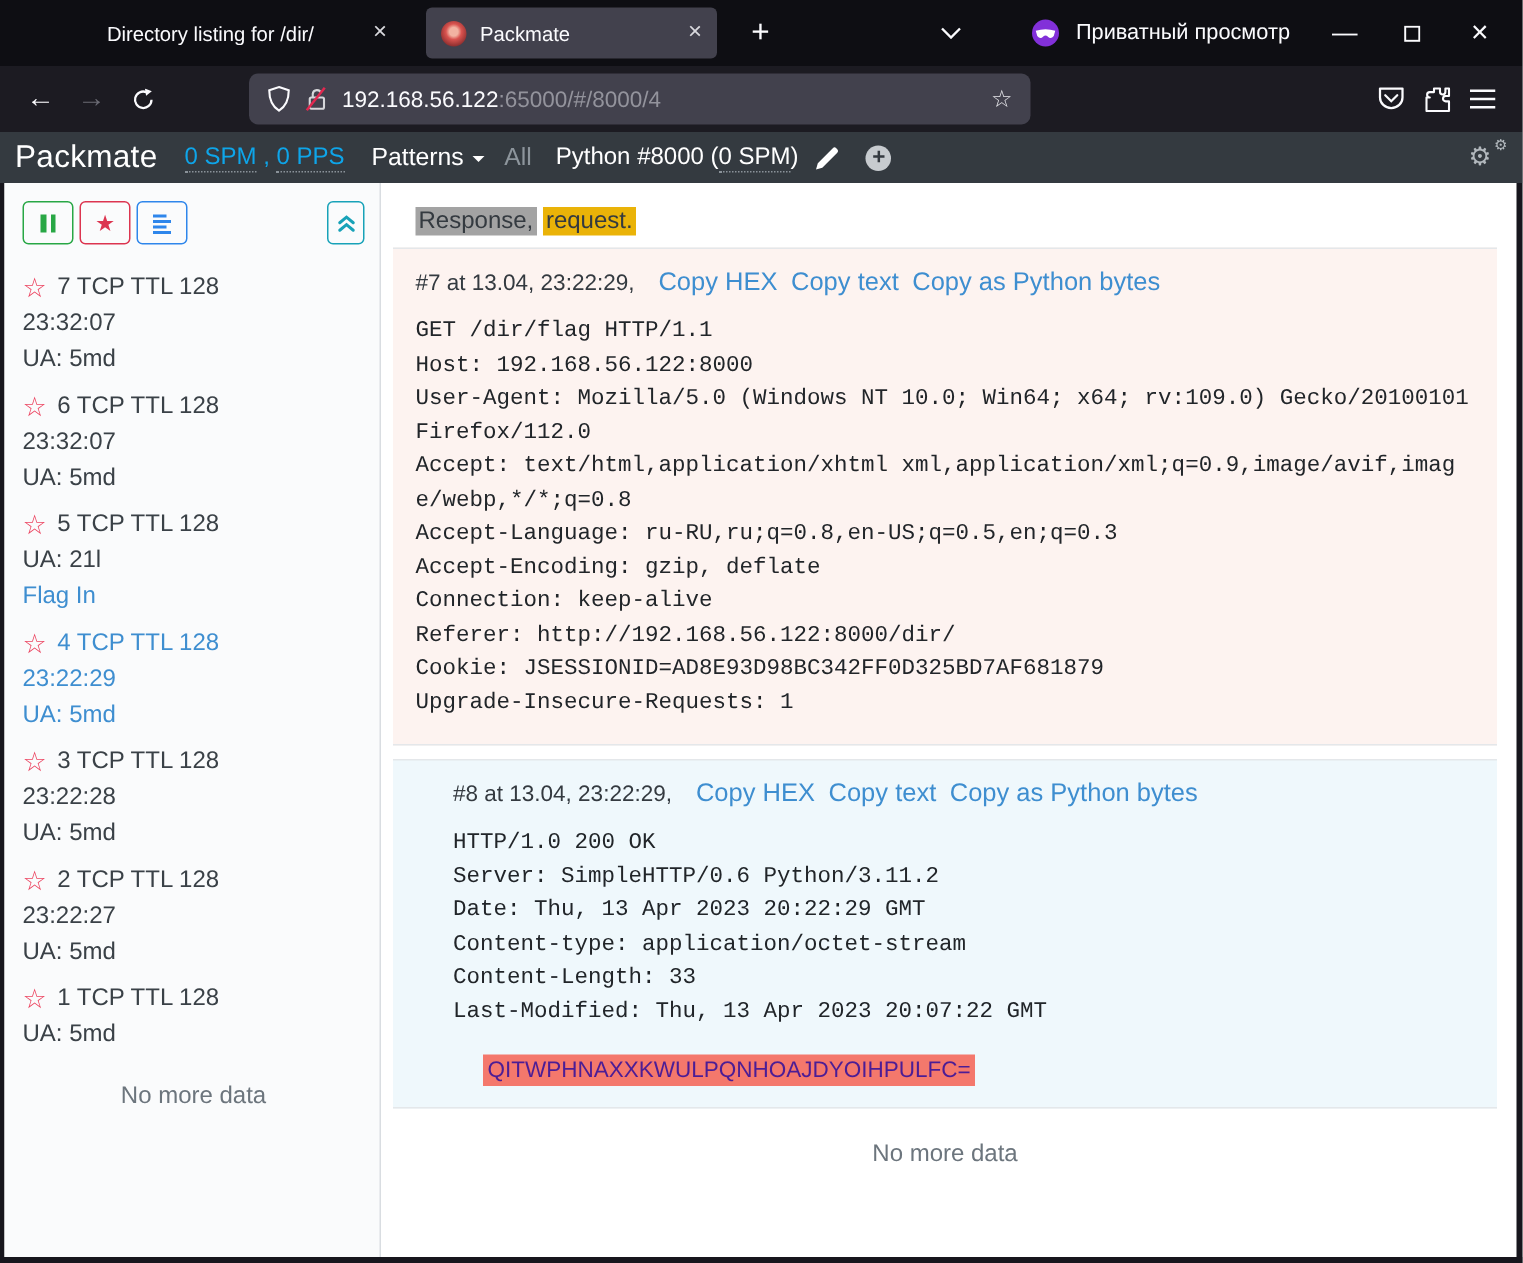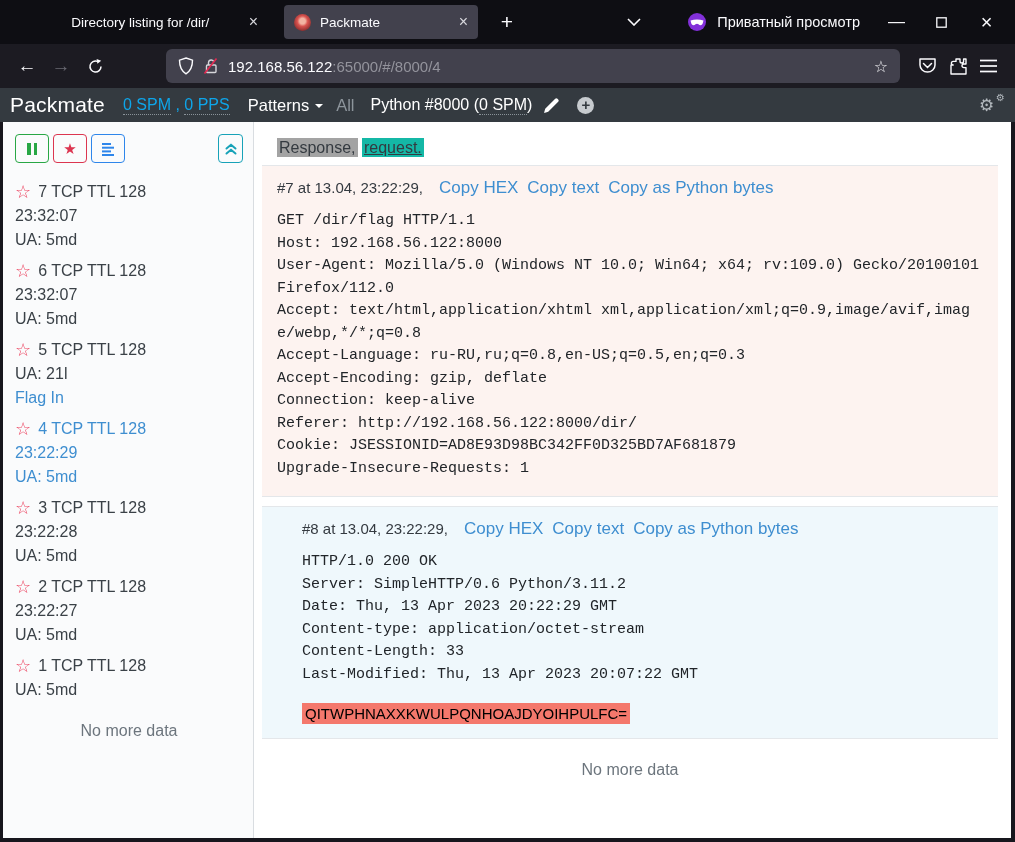--- a/index.html
+++ b/index.html
@@ -20,21 +20,21 @@
   .newtab { font-size:21px; font-weight:300; margin-left:14px; width:30px; height:30px; display:flex; align-items:center; justify-content:center; }
   .tabchev { margin-left:auto; margin-right:46px; display:flex; align-items:center; }
   .private { display:flex; align-items:center; gap:10px; font-size:14.5px; margin-right:14px; white-space:nowrap; }
   .winctl { display:flex; }
   .winctl span { width:45px; height:44px; display:flex; align-items:center; justify-content:center; font-size:17px; }
 
   
   .urlbar { height:44px; background:#1c1b22; display:flex; align-items:center; padding:0 10px; flex-shrink:0; color:#fbfbfe; }
   .navbtn { width:34px; height:32px; display:flex; align-items:center; justify-content:center; font-size:19px; border-radius:4px; }
   .navbtn.disabled { color:#6a6a73; }
-  .urlfield { width:734px; height:34px; margin-left:54px; background:#42414d; border-radius:6px; display:flex; align-items:center; padding:0 12px; gap:9px; font-size:15px; }
+  .urlfield { width:521px; height:34px; margin-left:54px; background:#42414d; border-radius:6px; display:flex; align-items:center; padding:0 12px; gap:9px; font-size:15px; }
   .url-host { color:#fbfbfe; }
   .url-rest { color:#93939c; }
   .url-star { margin-left:auto; font-size:16px; color:#e6e6ea; }
   .toolright { margin-left:auto; display:flex; align-items:center; gap:12px; padding-right:8px; }
 
   
   .appbar { height:34px; background:#343a40; display:flex; align-items:center; padding:0 10px; flex-shrink:0; color:#fff; }
   .brand { font-size:21px; letter-spacing:.2px; margin-right:18px; }
   .stats { color:#0ea5e9; font-size:16px; }
   .u-dot { border-bottom:1px dotted #8a9299; padding-bottom:1px; }
@@ -65,30 +65,30 @@
   .pkt-title { display:flex; align-items:center; gap:7px; }
   .pkt-star { color:#ec4561; font-size:18px; line-height:1; }
   .pkt.selected .pkt-title span:last-child, .pkt.selected .pkt-time, .pkt.selected .pkt-ua { color:#3e8ed0; }
   .flag-link { color:#3e8ed0; }
   .flag-link.out { color:#f4796d; }
   .no-more { text-align:center; color:#6c757d; margin-top:20px; font-size:16px; }
 
   main { flex:1; padding:17px 0 0 8px; overflow:hidden; }
   .filters { margin-left:15px; font-size:16px; color:#343a40; margin-bottom:8px; }
   .chip-resp { background:#a3a3a3; padding:1px 2px; }
-  .chip-req { background:#14b8a6; padding:1px 2px;text-decoration:underline; }
+  .chip-req { background:#eab308; padding:1px 2px; }
   .card { width:736px; padding:12px 15px 16px; border-top:1px solid #e4e7ea; border-bottom:1px solid #e4e7ea; }
   .card.request { background:#fdf3f0; }
   .card.response { background:#eff8fc; margin-top:9px;padding-left:40px; }
   .card-head { display:flex; align-items:baseline; font-size:15px; color:#343a40; margin-bottom:12px; white-space:nowrap; }
   .card-head .copy { color:#3e8ed0; font-size:17px; margin-left:9px; }
   .card-head .copy.first { margin-left:16px; }
   .pkt-body { font-family:"Liberation Mono","DejaVu Sans Mono",monospace; font-size:15px; line-height:22.5px; color:#212529; white-space:pre-wrap; word-break:break-all; width:706px; }
   .match-row { margin-top:19px; font-size:15px; }
-  .match { background:#f4786c; color:#000000; padding:2px 3px; }
+  .match { background:#f4786c; color:#4c1d95; padding:2px 3px;margin-left:20px; }
   .main-no-more { width:736px; text-align:center; color:#6c757d; margin-top:22px; font-size:16px; }
 
   svg { display:block; }
 </style>
 </head>
 <body>
 
 <div class="window">
 
   <div class="tabbar">

